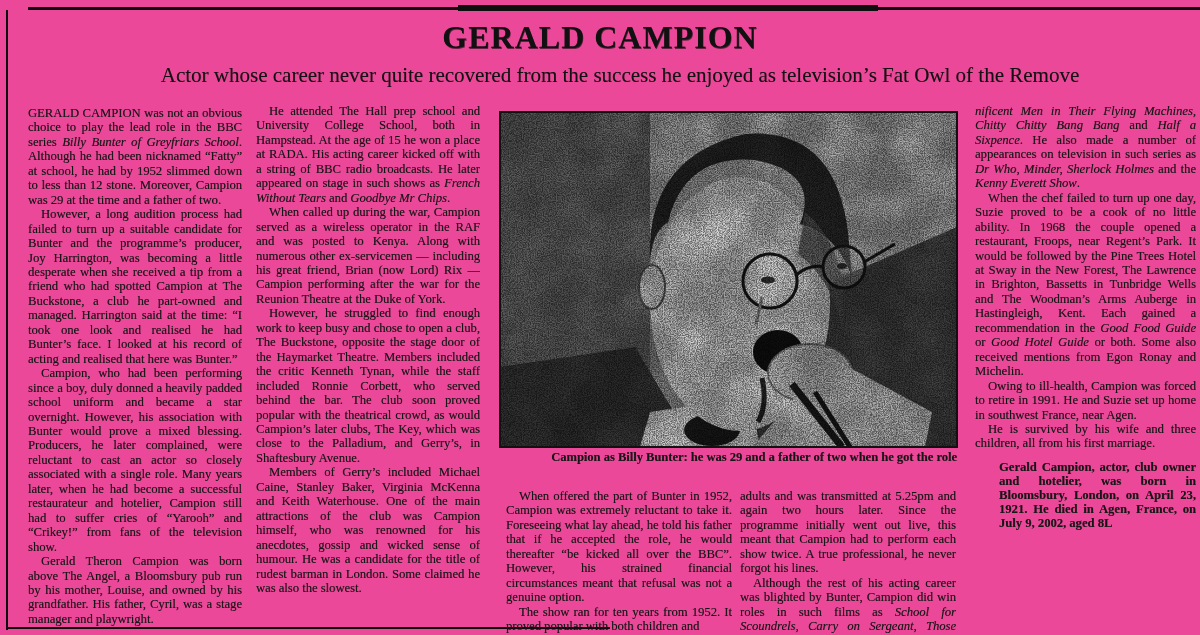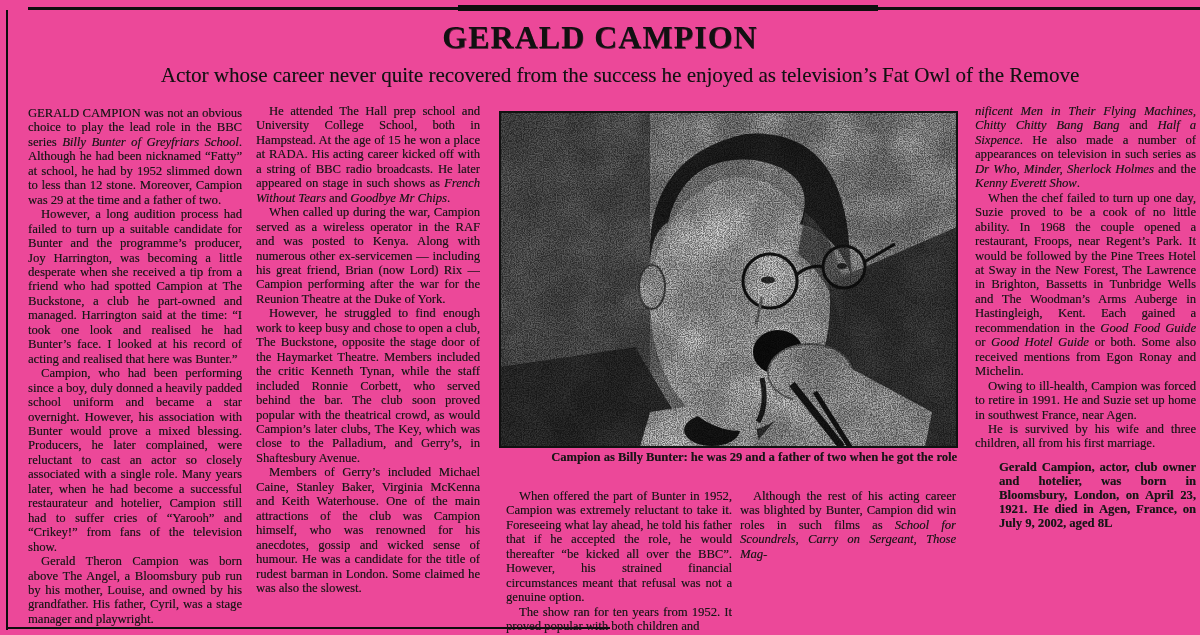--- a/index.html
+++ b/index.html
@@ -114,20 +114,21 @@
     </svg>
   </div>
   <div class="caption">Campion as Billy Bunter: he was 29 and a father of two when he got the role</div>
 
   <div class="col" style="left:506px; top:489px; width:226px; height:146px;">
     <p class="ind"><span>When offered the part of Bunter in 1952, Campion was extremely reluctant to take it. Foreseeing what lay ahead, he told his father that if he accepted the role, he would thereafter “be kicked all over the BBC”. However, his strained financial circumstances meant that refusal was not a genuine option.</span></p>
     <p class="ind"><span>The show ran for ten years from 1952. It proved popular with both children and</span></p>
   </div>
 
   <div class="col" style="left:740px; top:489px; width:216px; height:146px;">
+    <p><span>adults and was transmitted at 5.25pm and again two hours later. Since the programme initially went out live, this meant that Campion had to perform each show twice. A true professional, he never forgot his lines.</span></p>
     <p class="ind"><span>Although the rest of his acting career was blighted by Bunter, Campion did win roles in such films as </span><span style="font-style: italic;">School for Scoundrels, Carry on Sergeant, Those Mag-</span></p>
   </div>
 
   <div class="col" style="left:975px; top:104px; width:221px; height:528px;">
     <p><span style="font-style: italic;">nificent Men in Their Flying Machines, Chitty Chitty Bang Bang</span><span> and </span><span style="font-style: italic;">Half a Sixpence</span><span>. He also made a number of appearances on television in such series as </span><span style="font-style: italic;">Dr Who, Minder, Sherlock Holmes</span><span> and the </span><span style="font-style: italic;">Kenny Everett Show</span><span>.</span></p>
     <p class="ind"><span>When the chef failed to turn up one day, Suzie proved to be a cook of no little ability. In 1968 the couple opened a restaurant, Froops, near Regent’s Park. It would be followed by the Pine Trees Hotel at Sway in the New Forest, The Lawrence in Brighton, Bassetts in Tunbridge Wells and The Woodman’s Arms Auberge in Hastingleigh, Kent. Each gained a recommendation in the </span><span style="font-style: italic;">Good Food Guide</span><span> or </span><span style="font-style: italic;">Good Hotel Guide</span><span> or both. Some also received mentions from Egon Ronay and Michelin.</span></p>
     <p class="ind"><span>Owing to ill-health, Campion was forced to retire in 1991. He and Suzie set up home in southwest France, near Agen.</span></p>
     <p class="ind"><span>He is survived by his wife and three children, all from his first marriage.</span></p>
     <p class="obit"><span style="font-weight: 700;">Gerald Campion, actor, club owner and hotelier, was born in Bloomsbury, London, on April 23, 1921. He died in Agen, France, on July 9, 2002, aged 8L</span></p>
   </div>

